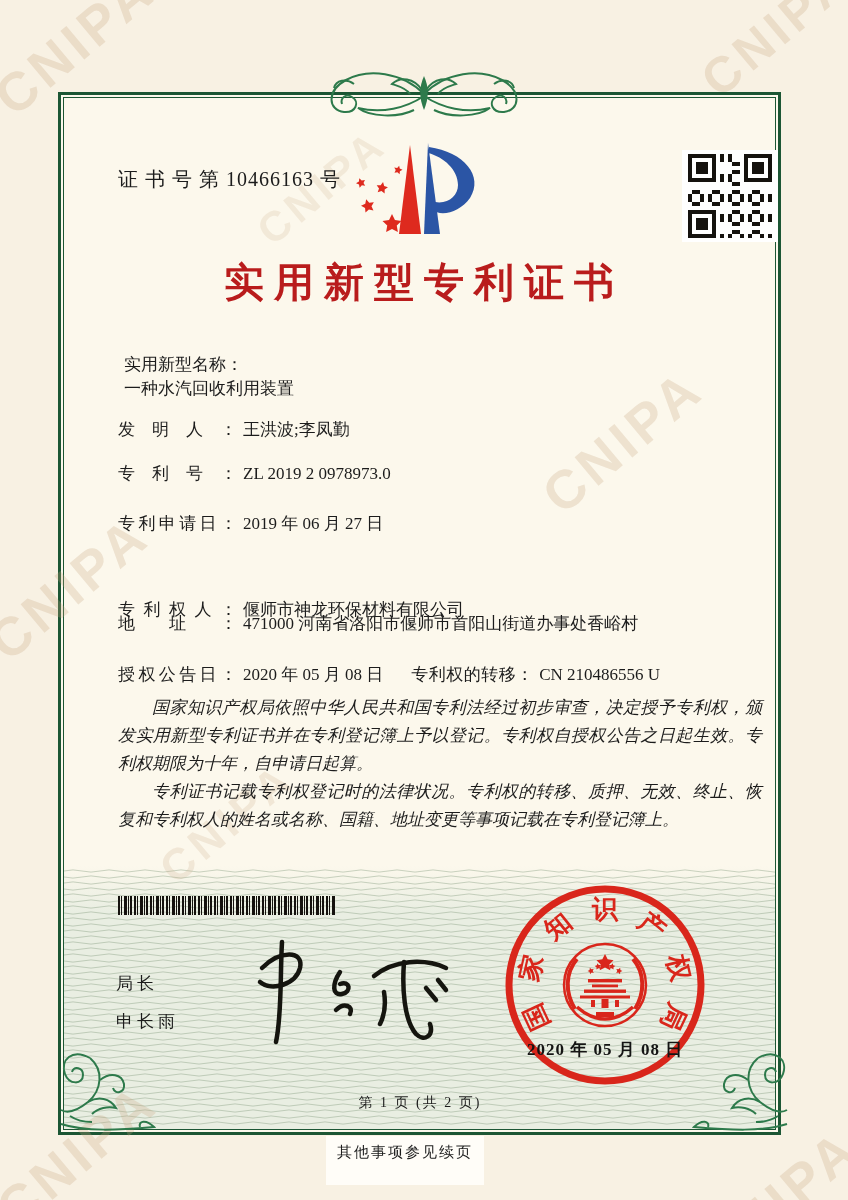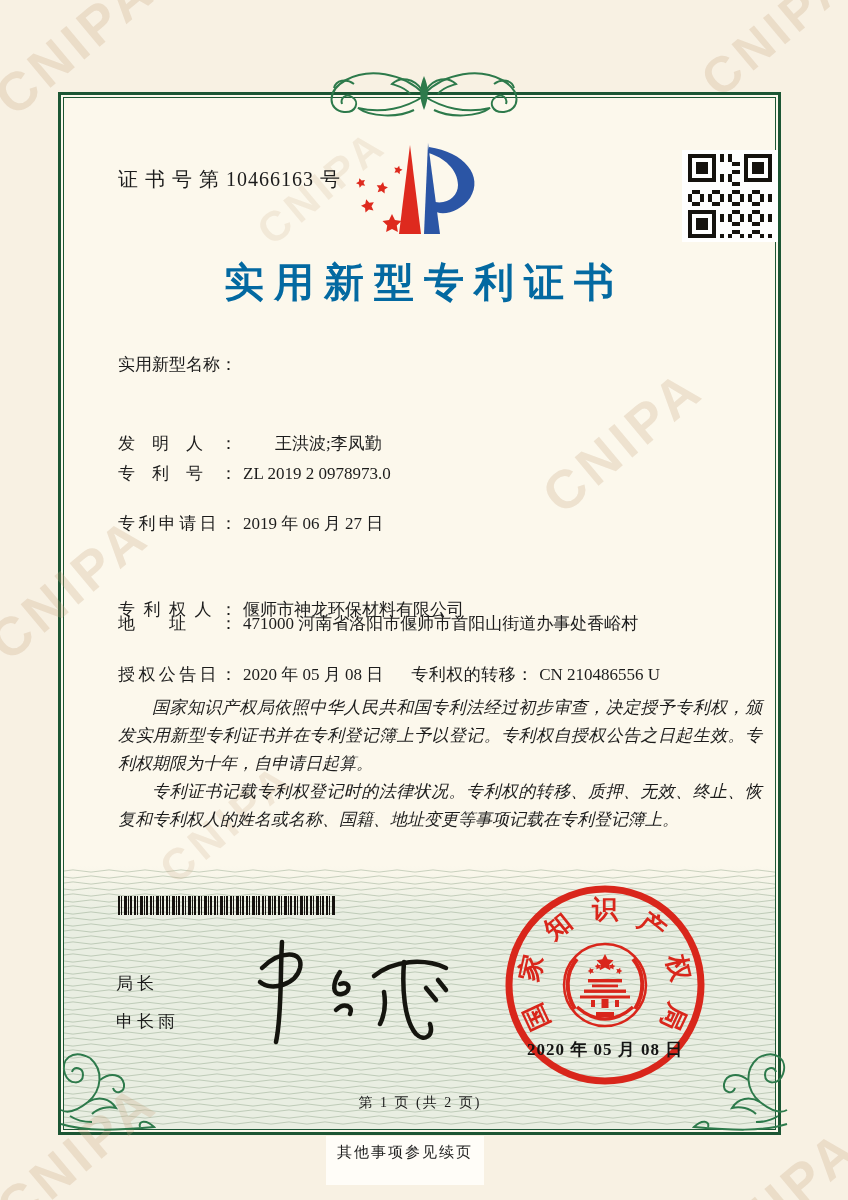--- a/index.html
+++ b/index.html
@@ -32,30 +32,30 @@
   .orn{position:absolute;z-index:2;}
   .orn-top{left:294px;top:60px;}
   .orn-bl{left:56px;top:1046px;}
   .orn-br{left:688px;top:1046px;transform:scaleX(-1);}
 
   .content{position:absolute;inset:0;z-index:4;color:#1c1c1c;}
 
   .cert-no{position:absolute;left:118px;top:166px;font-size:20px;letter-spacing:1px;}
   .logo{position:absolute;left:348px;top:140px;}
   .doc-title{position:absolute;left:0;width:848px;top:255px;text-align:center;
-             font-size:40px;font-weight:bold;letter-spacing:10px;color:#0369a1;}
+             font-size:40px;font-weight:bold;letter-spacing:10px;color:#b91c1c;}
   .qr-box{position:absolute;left:682px;top:150px;width:96px;height:92px;background:#fff;
           display:flex;align-items:center;justify-content:center;}
 
   .row{position:absolute;left:118px;width:660px;display:flex;align-items:baseline;
        font-size:17px;line-height:24px;white-space:nowrap;}
   .flabel{display:inline-block;width:119px;text-align:justify;text-align-last:justify;}
   .fvalue{margin-left:6px;}
   .flabel2{display:inline-block;width:122px;text-align:justify;text-align-last:justify;margin-left:28px;}
-  .r1{top:353px;flex-direction:column;} .r2{top:432px;gap:32px;} .r3{top:462px;} .r4{top:512px;}
+  .r1{top:353px;flex-direction:column;} .r2{top:418px;} .r3{top:462px;} .r4{top:512px;}
   .r5{top:562px;margin-top:36px;} .r6{top:612px;} .r7{top:663px;}
 
   .paras{position:absolute;left:118px;top:694px;width:644px;font-size:17px;line-height:28px;
          text-align:justify;font-style:italic;}
   .paras p{margin:0;text-indent:2em;}
 
   .barcode{position:absolute;left:118px;top:896px;}
 
   .officer-title{position:absolute;left:116px;top:972px;font-size:17px;letter-spacing:4px;}
   .officer-name{position:absolute;left:116px;top:1010px;font-size:17px;letter-spacing:4px;}
@@ -283,20 +283,21 @@
           <rect x="60" y="4" width="20" height="20" fill="#fff"></rect>
           <rect x="64" y="8" width="12" height="12" fill="#15120e"></rect>
           <rect x="0" y="56" width="28" height="28" fill="#15120e"></rect>
           <rect x="4" y="60" width="20" height="20" fill="#fff"></rect>
           <rect x="8" y="64" width="12" height="12" fill="#15120e"></rect>
         </svg>
     </div>
 
     <div class="row r1">
       <span class="flabel">实用新型名称：</span>
+      <span class="fvalue">一种水汽回收利用装置</span>
     </div>
     <div class="row r2">
       <span class="flabel">发明人：</span>
       <span class="fvalue">王洪波;李凤勤</span>
     </div>
     <div class="row r3">
       <span class="flabel">专利号：</span>
       <span class="fvalue">ZL 2019 2 0978973.0</span>
     </div>
     <div class="row r4">

